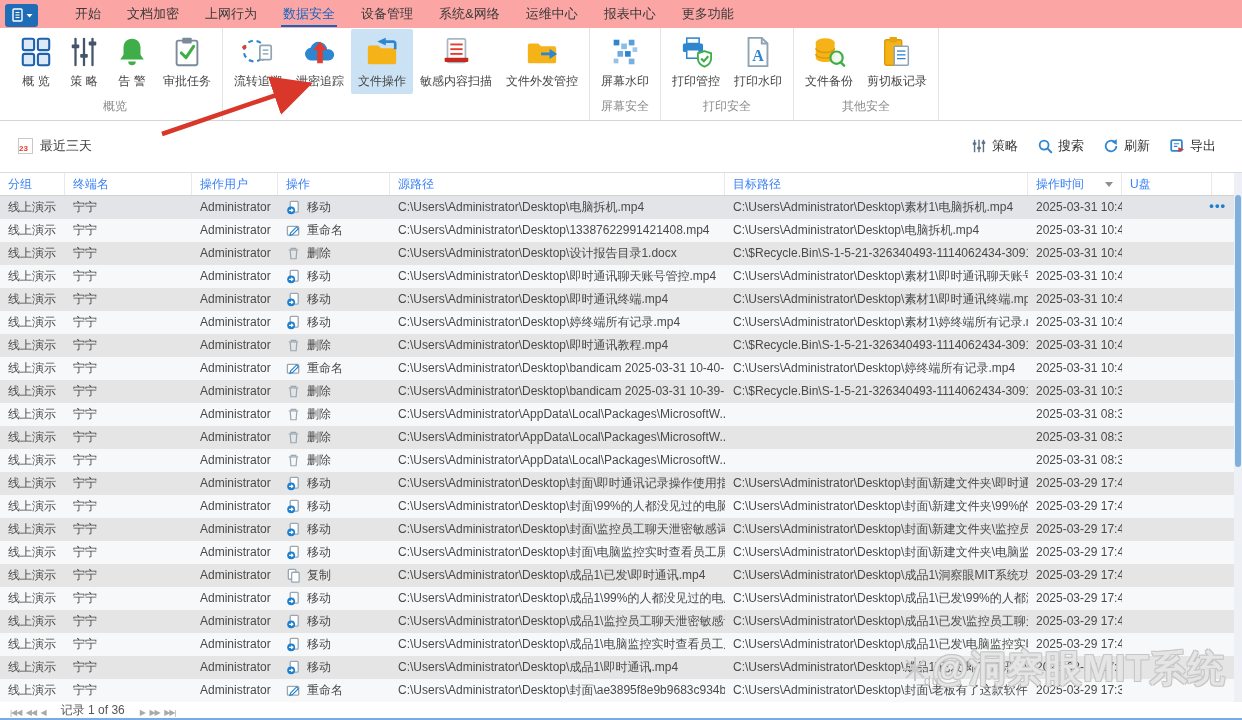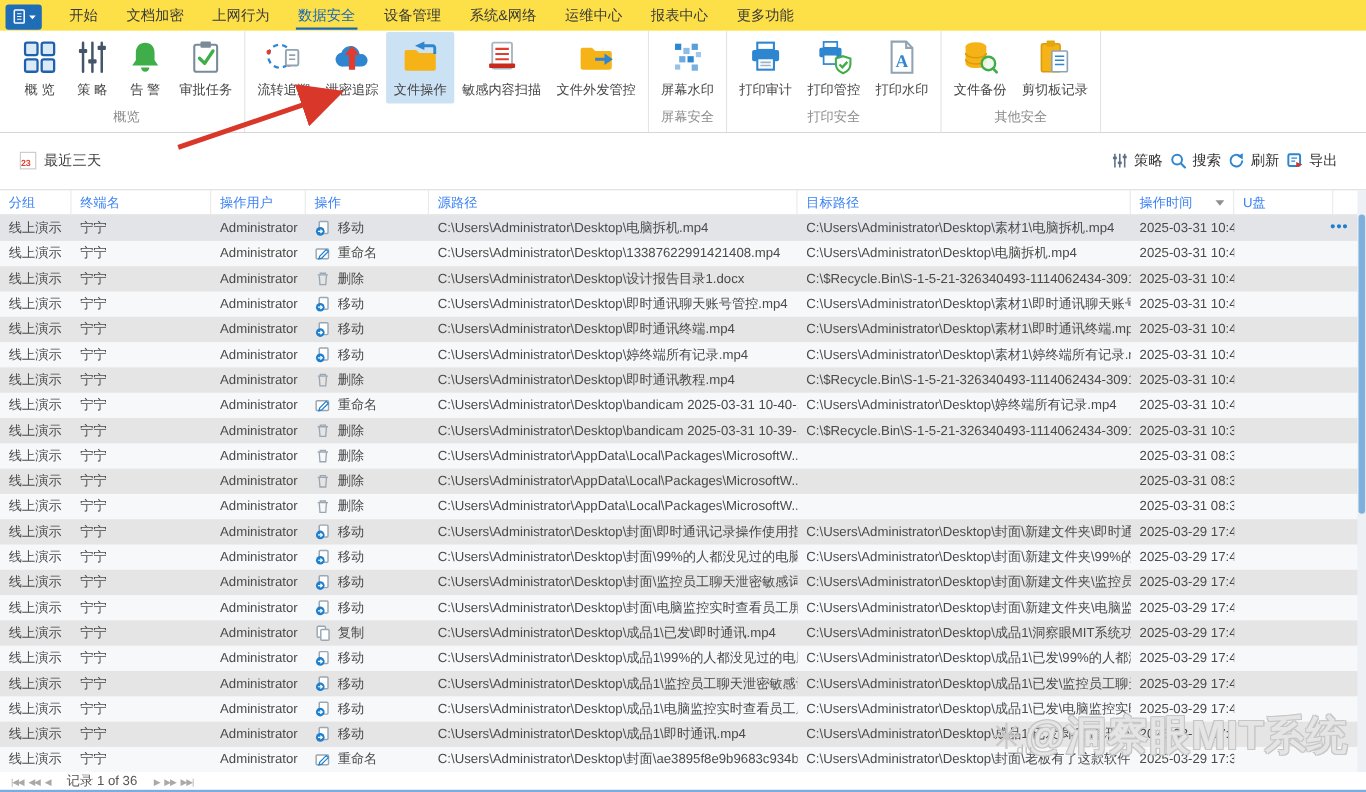--- a/index.html
+++ b/index.html
@@ -2,21 +2,21 @@
 <html><head>
 <meta charset="utf-8">
 <style>
   html,body{margin:0;padding:0;}
   body{
     width:1242px;height:720px;position:relative;overflow:hidden;background:#fff;
     font-family:"Liberation Sans","DejaVu Sans",sans-serif;
     -webkit-font-smoothing:antialiased;
   }
   
-  .menubar{position:absolute;top:0;left:0;right:0;height:28px;display:flex;align-items:center;background:#fde047;}
+  .menubar{position:absolute;top:0;left:0;right:0;height:28px;display:flex;align-items:center;background:#fca5a5;gap:12px;}
   .app-btn{width:33px;height:23px;margin:2px 12px 0 5px;background:#1f6db6;border-radius:3px;display:flex;align-items:center;justify-content:center;gap:2px;cursor:pointer;}
   .menu-tabs{display:flex;align-items:center;height:28px;}
   .menu-tab{font-size:13px;color:#3a3a3a;height:28px;line-height:27px;padding:0 13px;position:relative;cursor:pointer;white-space:nowrap;}
   .menu-tab.active{color:#1565c0;}
   .menu-tab.active::after{content:"";position:absolute;left:11px;right:11px;bottom:1px;height:2px;background:#1565c0;}
   
   .ribbon{position:absolute;top:28px;left:0;right:0;height:92px;border-bottom:1px solid #d6d6d6;display:flex;align-items:stretch;padding-left:8px;background:#fff;}
   .rgroup{display:flex;flex-direction:column;border-right:1px solid #e4e4e4;padding:0 4px;}
   .rbtns{display:flex;align-items:flex-start;flex:1;}
   .rbtn{display:flex;flex-direction:column;align-items:center;padding:6px 7px 4px;border-radius:2px;margin-top:1px;cursor:pointer;}
@@ -26,21 +26,21 @@
   .rbtn-label{font-size:12px;color:#454545;margin-top:4px;white-space:nowrap;}
   .rgroup-label{font-size:12px;color:#8b8b8b;text-align:center;padding-bottom:5px;}
   
   .anno-arrow{position:absolute;left:140px;top:74px;width:195px;height:66px;z-index:30;pointer-events:none;}
   
   .filterbar{position:absolute;top:121px;left:0;right:0;height:51px;background:#fff;}
   .datefilter{position:absolute;left:18px;top:16px;display:flex;align-items:center;gap:7px;font-size:13px;color:#3f3f3f;cursor:pointer;}
   .cal{width:15px;height:16px;border:1px solid #c9c9c9;background:#fff;box-sizing:border-box;position:relative;}
   .cal-top{height:4px;background:#e23c2e;}
   .cal-num{font-size:8px;color:#e23c2e;text-align:center;line-height:10px;font-weight:bold;}
-  .fb-actions{position:absolute;right:26px;top:16px;display:flex;gap:6px;}
+  .fb-actions{position:absolute;right:26px;top:16px;display:flex;gap:19px;}
   .fb-action{display:flex;align-items:center;gap:5px;font-size:13px;color:#333;cursor:pointer;}
   .fb-action .ic svg{width:16px;height:16px;display:block;}
   
   .thead{position:absolute;top:172px;left:0;right:0;height:24px;border-top:1px solid #dcdcdc;border-bottom:1px solid #d2d2d2;display:flex;background:#fff;box-sizing:border-box;}
   .th{box-sizing:border-box;padding:0 8px;font-size:12px;color:#3b82f6;line-height:22px;border-right:1px solid #e9e9e9;white-space:nowrap;overflow:hidden;display:flex;align-items:center;justify-content:space-between;flex:none;cursor:pointer;}
   .th.filler{border-right:none;}
   .caret{width:0;height:0;border-left:4px solid transparent;border-right:4px solid transparent;border-top:5px solid #8f8f8f;margin-left:4px;}
   .tbody{position:absolute;top:196px;left:0;right:0;height:506px;overflow:hidden;background:#e5e5e5;}
   .tr{display:flex;height:23px;position:relative;cursor:pointer;}
   .tr.alt{background:#f7f8f9;}
@@ -233,34 +233,20 @@
           <span class="rbtn-label">屏幕水印</span>
         </div>
       </div>
       <div class="rgroup-label">屏幕安全</div>
     </div>
     <div class="rgroup">
       <div class="rbtns">
         <div class="rbtn">
           <span class="ic">
             <svg viewBox="0 0 36 36">
-              <rect x="10" y="4" width="16" height="7" fill="#fff" stroke="#2e86d1" stroke-width="2"></rect>
-              <rect x="5" y="11" width="26" height="11" rx="2" fill="#2e86d1"></rect>
-              <rect x="10" y="19" width="16" height="11" fill="#fff" stroke="#2e86d1" stroke-width="2"></rect>
-              <g stroke="#9fb3c8" stroke-width="1.5">
-                <line x1="13" y1="23" x2="23" y2="23"></line>
-                <line x1="13" y1="26" x2="23" y2="26"></line>
-              </g>
-            </svg>
-          </span>
-          <span class="rbtn-label">打印审计</span>
-        </div>
-        <div class="rbtn">
-          <span class="ic">
-            <svg viewBox="0 0 36 36">
               <g transform="scale(.82)">
                 <rect x="10" y="4" width="16" height="7" fill="#fff" stroke="#2e86d1" stroke-width="2"></rect>
                 <rect x="5" y="11" width="26" height="11" rx="2" fill="#2e86d1"></rect>
                 <rect x="10" y="19" width="16" height="11" fill="#fff" stroke="#2e86d1" stroke-width="2"></rect>
               </g>
               <path d="M27 17l7 2.3v5.2c0 4.5-2.8 7.3-7 9-4.2-1.7-7-4.5-7-9v-5.2z" fill="#fff" stroke="#3fae49" stroke-width="2"></path>
               <polyline points="23.5,25 26.3,27.8 31,22.5" stroke="#3fae49" stroke-width="2.3" fill="none"></polyline>
             </svg>
           </span>
           <span class="rbtn-label">打印管控</span>

